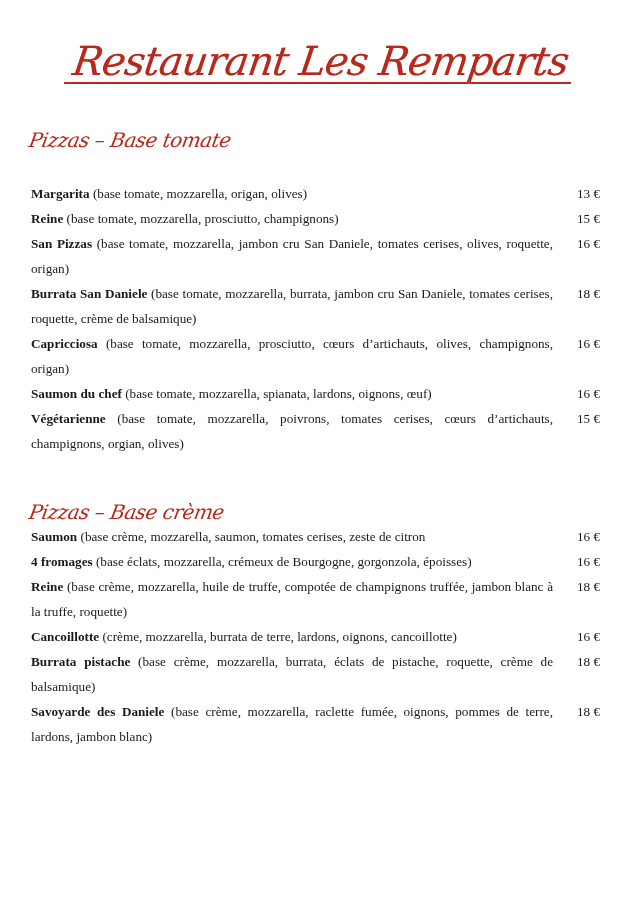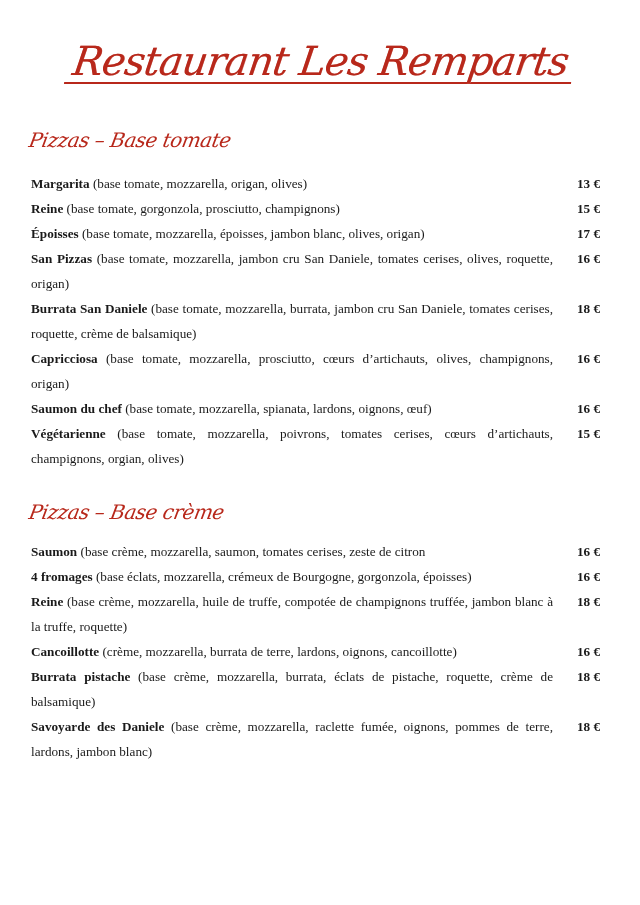--- a/index.html
+++ b/index.html
@@ -27,43 +27,39 @@
     letter-spacing: -0.5px;
     color: #b8281b;
     transform: skewX(-10deg);
     transform-origin: left bottom;
   }
   .menu { position: absolute; left: 31px; width: 569px; }
   .item { position: relative; font-size: 13.2px; line-height: 25px; }
   .item .desc { width: 522px; text-align: justify; text-align-last: left; }
   .item .desc.single { text-align: left; }
   .item .name { font-weight: bold; }
-  .item .price { position: absolute; right: 0; top: 0; white-space: nowrap; font-weight: bold; }
+  .item .price { position: absolute; right: 0; top: 0; white-space: nowrap; }
 </style>
 </head>
 <body>
 
 <div class="title-wrap">
   <span class="title">Restaurant Les Remparts</span>
 </div>
 
 <div class="section-title" style="top:128px;">Pizzas – Base tomate</div>
 
-<div class="menu" style="top:171px;">
+<div class="menu" style="top:181px;">
   <div class="item">
     <div class="desc single"><span class="name">Margarita</span> <span>(base tomate, mozzarella, origan, olives)</span></div>
     <span class="price">13 €</span>
   </div>
   <div class="item">
-    <div class="desc single"><span class="name">Reine</span> <span>(base tomate, gorgonzola, prosciutto, champignons)</span></div>
+    <div class="desc single"><span class="name">Reine</span> <span>(base tomate, mozzarella, prosciutto, champignons)</span></div>
     <span class="price">15 €</span>
-  </div>
-  <div class="item">
-    <div class="desc single"><span class="name">Époisses</span> <span>(base tomate, mozzarella, époisses, jambon blanc, olives, origan)</span></div>
-    <span class="price">17 €</span>
   </div>
   <div class="item">
     <div class="desc"><span class="name">San Pizzas</span> <span>(base tomate, mozzarella, jambon cru San Daniele, tomates cerises, olives, roquette, origan)</span></div>
     <span class="price">16 €</span>
   </div>
   <div class="item">
     <div class="desc"><span class="name">Burrata San Daniele</span> <span>(base tomate, mozzarella, burrata, jambon cru San Daniele, tomates cerises, roquette, crème de balsamique)</span></div>
     <span class="price">18 €</span>
   </div>
   <div class="item">
@@ -75,21 +71,21 @@
     <span class="price">16 €</span>
   </div>
   <div class="item">
     <div class="desc"><span class="name">Végétarienne</span> <span>(base tomate, mozzarella, poivrons, tomates cerises, cœurs d’artichauts, champignons, orgian, olives)</span></div>
     <span class="price">15 €</span>
   </div>
 </div>
 
 <div class="section-title" style="top:500px;">Pizzas – Base crème</div>
 
-<div class="menu" style="top:539px;">
+<div class="menu" style="top:524px;">
   <div class="item">
     <div class="desc single"><span class="name">Saumon</span> <span>(base crème, mozzarella, saumon, tomates cerises, zeste de citron</span></div>
     <span class="price">16 €</span>
   </div>
   <div class="item">
     <div class="desc"><span class="name">4 fromages</span> <span>(base éclats, mozzarella, crémeux de Bourgogne, gorgonzola, époisses)</span></div>
     <span class="price">16 €</span>
   </div>
   <div class="item">
     <div class="desc"><span class="name">Reine</span> <span>(base crème, mozzarella, huile de truffe, compotée de champignons truffée, jambon blanc à la truffe, roquette)</span></div>

